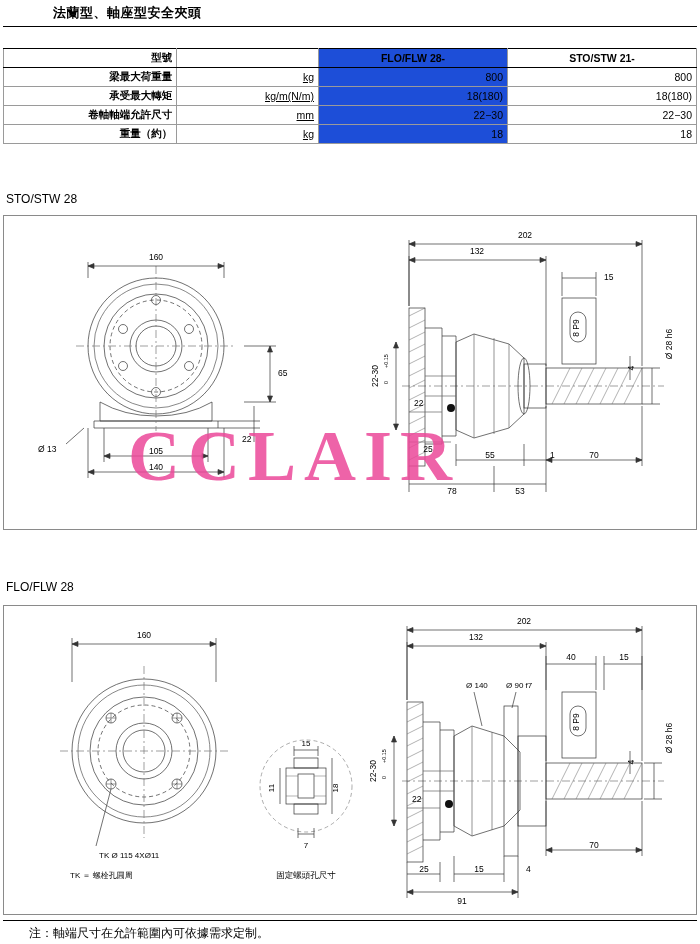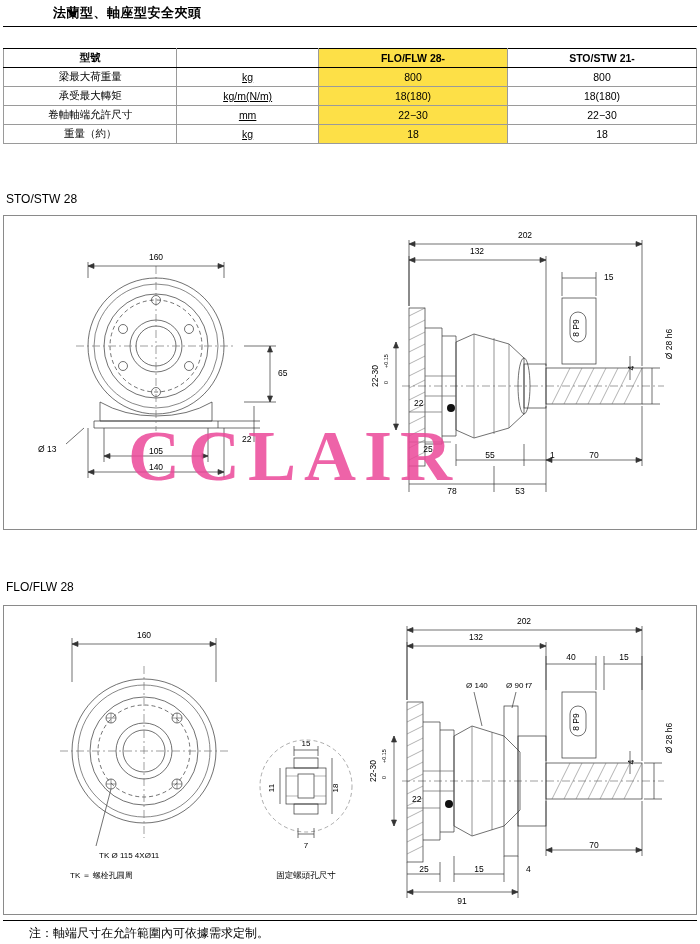--- a/index.html
+++ b/index.html
@@ -39,32 +39,32 @@
     left: 3px; top: 48px;
     width: 694px;
     border-collapse: collapse;
     font-size: 10.5px;
   }
   .spec-table td, .spec-table th {
     border: 1px solid #9a9a9a;
     padding: 2px 4px;
     height: 18px;
     font-weight: normal;
-    text-align: center;
+    text-align: right;
     white-space: nowrap;
   }
   .spec-table tr.head td {
     font-weight: bold;
     border-top: 1px solid #000;
     border-bottom: 1px solid #000;
   }
-  .spec-table .c-label { width: 110px; }
+  .spec-table .c-label { width: 110px; font-weight: bold; }
   .spec-table .c-unit  { width: 90px; text-decoration: underline; }
   .spec-table .c-val   { width: 120px; }
-  .spec-table .hl { background: #fde047; }
+  .spec-table .hl { background: #1d4ed8; }
   .spec-table .head .c-val { text-align: center; }
 
   
   .section-head {
     position: absolute;
     font-size: 12px;
     font-weight: normal;
   }
   .sec1 { left: 6px; top: 192px; }
   .sec2 { left: 6px; top: 580px; }

